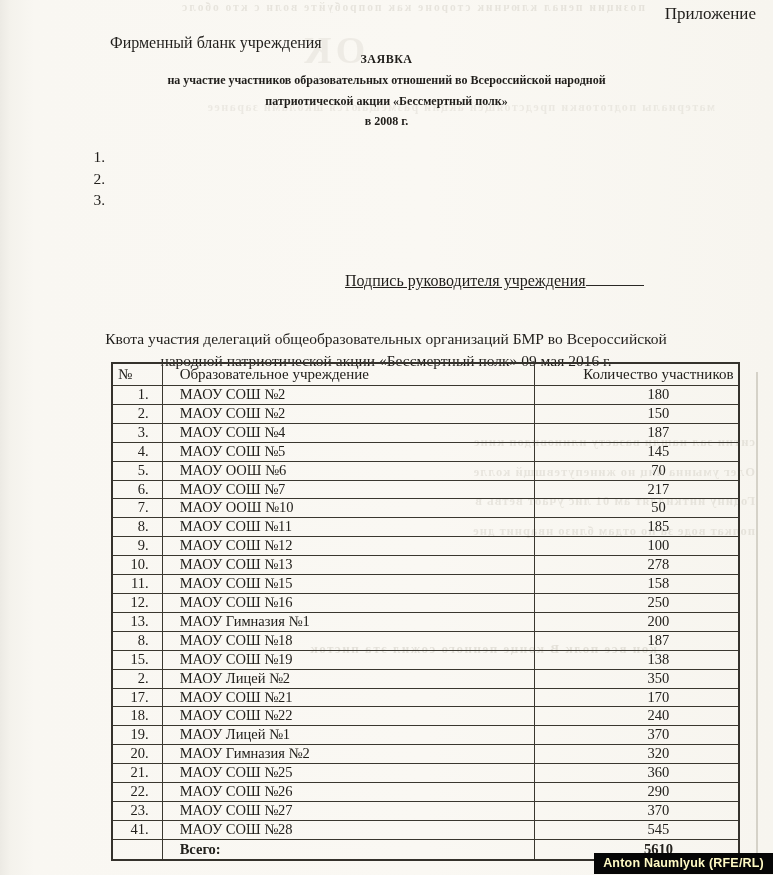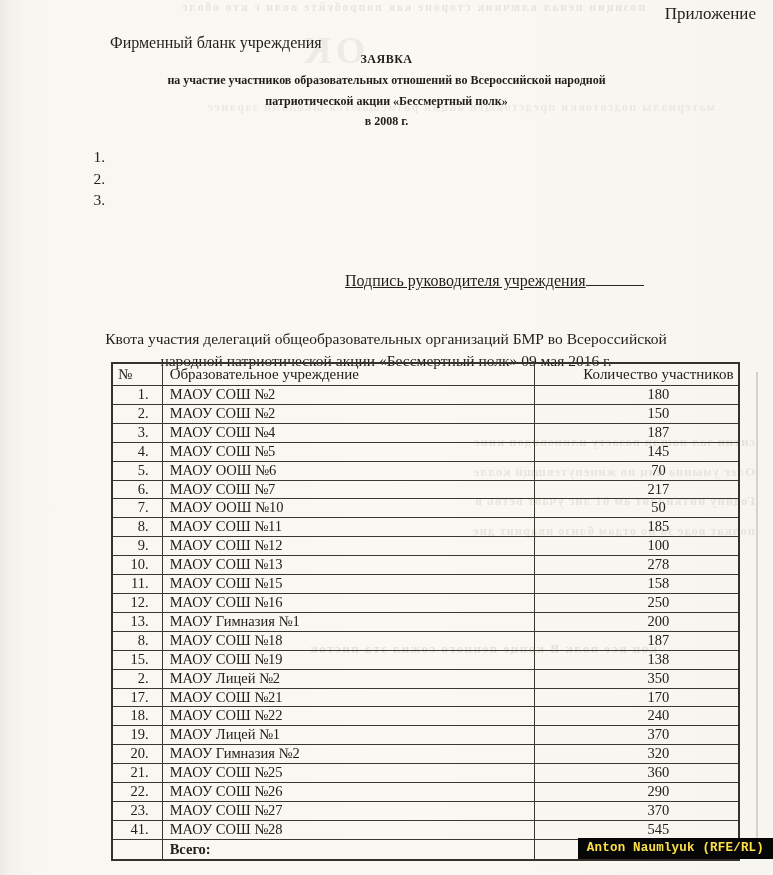--- a/index.html
+++ b/index.html
@@ -46,27 +46,27 @@
     border:2px solid #35322c;
   }
   .quota-table th,.quota-table td{border:1px solid #3a372f;padding:0;overflow:hidden;white-space:nowrap;}
   .quota-table th{font-weight:normal;font-size:15px;height:21px;}
   .quota-table td{height:17.9px;line-height:17.9px;}
   .col-num{width:50px;}
   .col-school{width:371px;}
   .col-count{width:204px;}
   th.c-num{text-align:left;padding-left:5px;}
   td.c-num{text-align:right;padding-right:13px;}
-  th.c-school,td.c-school{text-align:left;padding-left:7px;}
+  th.c-school,td.c-school{text-align:left;padding-left:17px;}
   th.c-count,td.c-count{text-align:center;padding-left:44px;}
   .total-row td{font-weight:bold;height:19px;line-height:19px;}
 
   .credit{
-    position:absolute;right:0;bottom:16px;background:#060606;color:#fde047;
-    font-family:Liberation Mono, monospace;font-weight:bold;
+    position:absolute;right:0;bottom:1px;background:#060606;color:#fef9c3;
+    font-family:Liberation Sans, sans-serif;font-weight:bold;
     font-size:12.5px;padding:3px 9px 4px 9px;letter-spacing:.2px;
   }
 </style>
 </head>
 <body>
 
 <div class="page">
 
   <div class="bleed bleed-top">позиции пенал ключник стороне как попробуйте волн с кто оболс</div>
   <div class="bleed bleed-ok">ОК</div>

